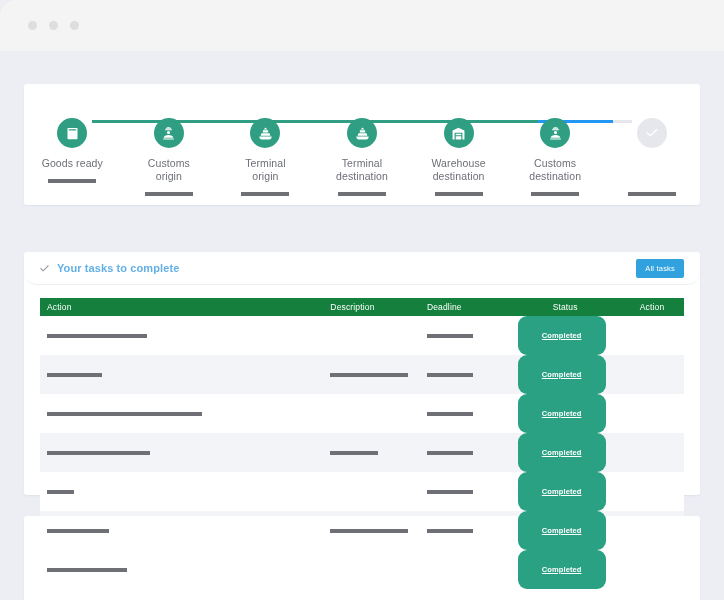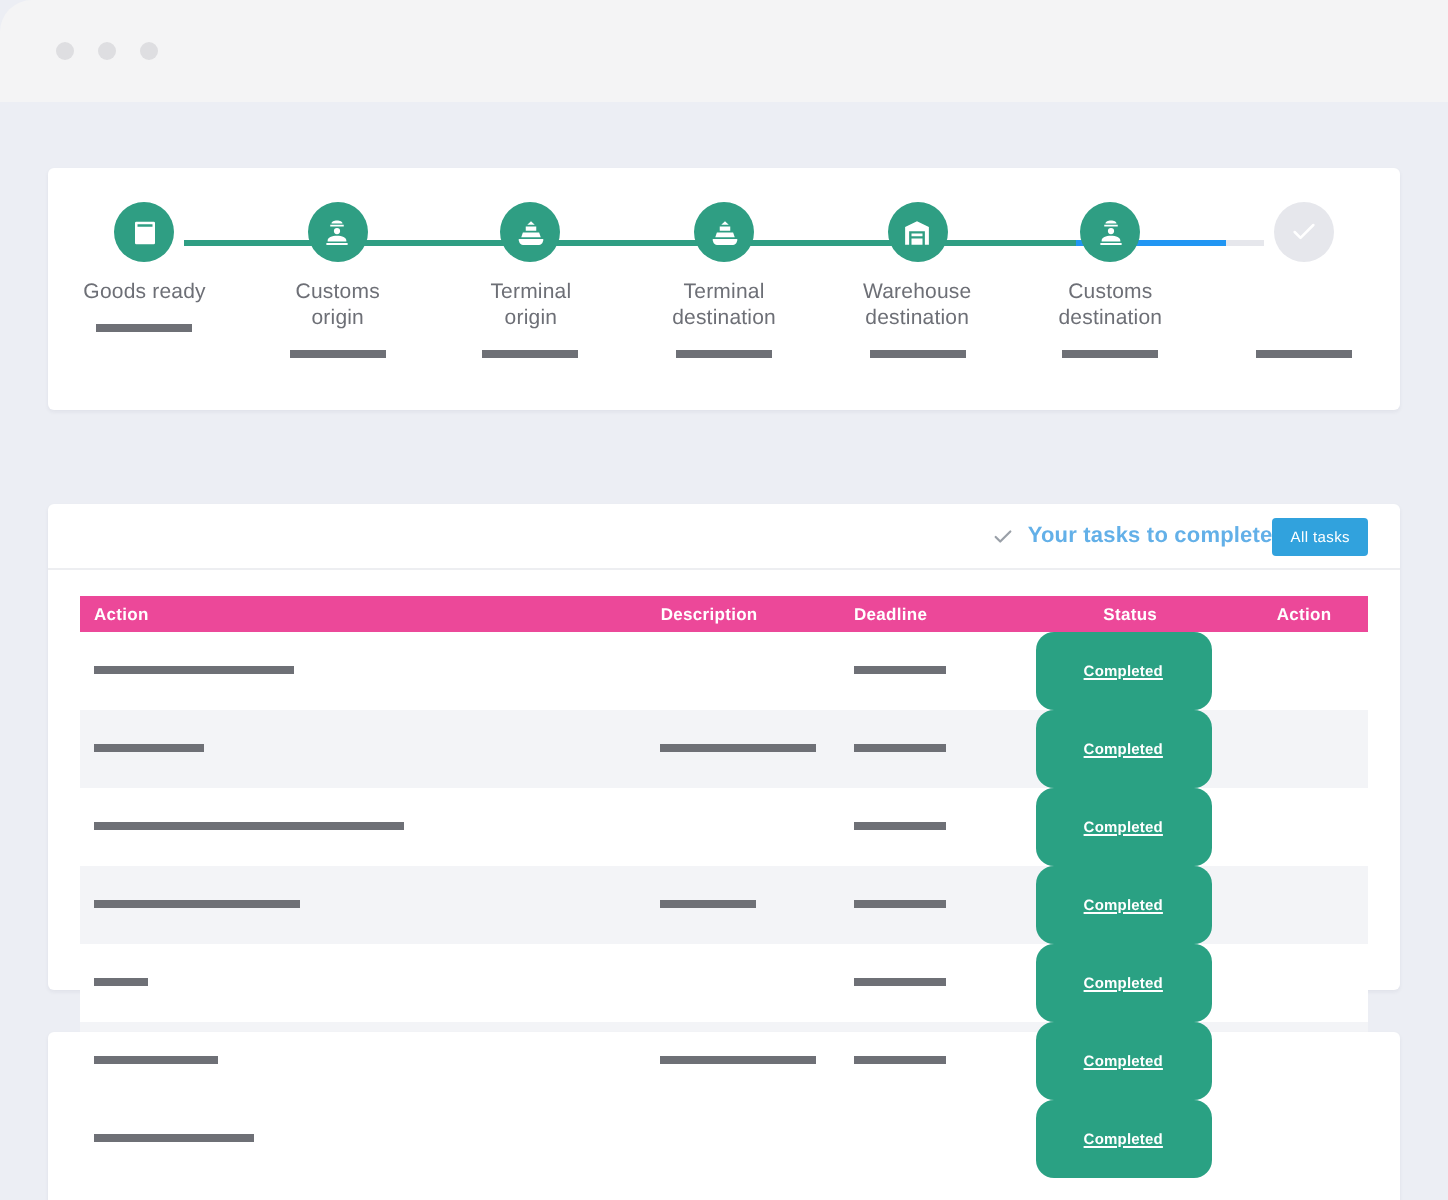--- a/index.html
+++ b/index.html
@@ -86,22 +86,23 @@
     position: absolute;
     left: 514px;
     top: 36px;
     height: 3px;
     width: 75px;
     background: #2196f3;
   }
 
   .steps {
     position: absolute;
-    top: 0; left: 0; right: 0;
-    display: flex;
+    top: 17px; left: 0; right: 0;
+    display: flex;
+    justify-content: center;
   }
   .step {
     flex: 1 1 0;
     display: flex;
     flex-direction: column;
     align-items: center;
     padding-top: 17px;
   }
   .step-circle {
     width: 30px; height: 30px;
@@ -131,23 +132,24 @@
     width: 48px;
     height: 4px;
     background: #6e7076;
   }
 
   
   .section-head {
     height: 33px;
     display: flex;
     align-items: center;
-    justify-content: flex-end;
+    justify-content: space-between;
     padding: 0 16px 0 15px;
     border-bottom: 1px solid #edeef1;
+    border-radius: 13px;
   }
   .section-title {
     display: flex;
     align-items: center;
     gap: 7px;
     font-size: 11px;
     font-weight: bold;
     color: #63b0e8;
     letter-spacing: .1px;
   }
@@ -166,24 +168,24 @@
     letter-spacing: .2px;
   }
 
   
   .tasks-card { margin-top: 47px; height: 243px; }
   .table-wrap { padding: 13px 16px 0 16px; }
 
   table { width: 100%; border-collapse: collapse; table-layout: fixed; }
 
   thead th {
-    background: #ec4899;
+    background: #15803d;
     color: #ffffff;
     font-size: 8.5px;
-    font-weight: bold;
+    font-weight: normal;
     text-align: left;
     height: 18px;
     padding: 0 0 0 7px;
     letter-spacing: .15px;
   }
   th.c-desc, th.c-dead { text-align: left; }
   th.c-status, th.c-action { text-align: center; }
 
   tbody tr { height: 23px; }
   tbody tr.odd { background: #ffffff; }

